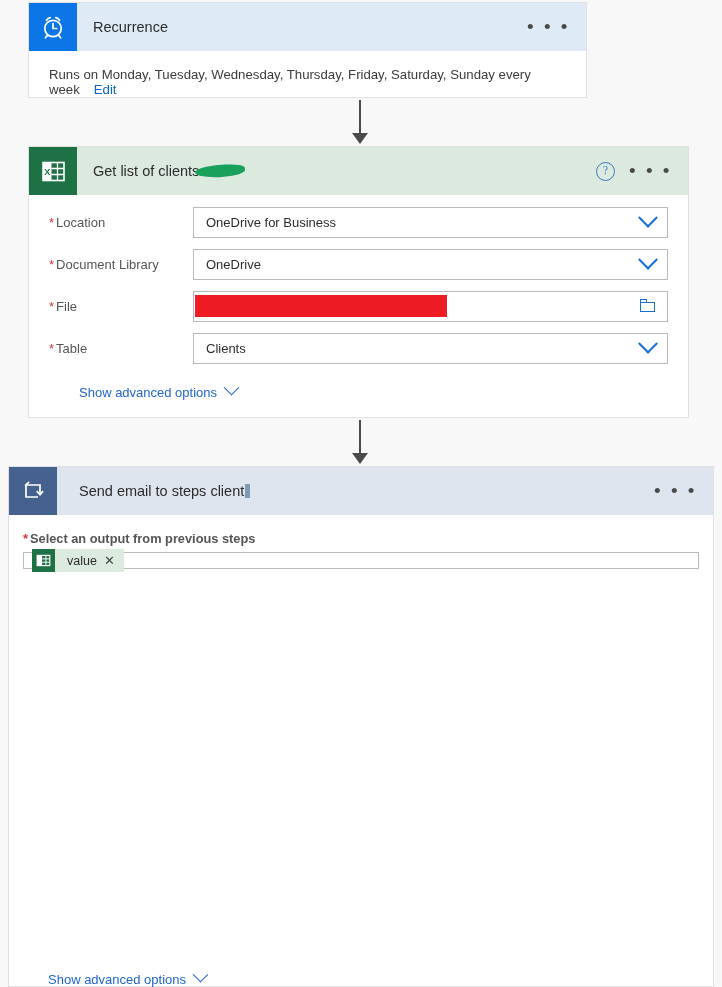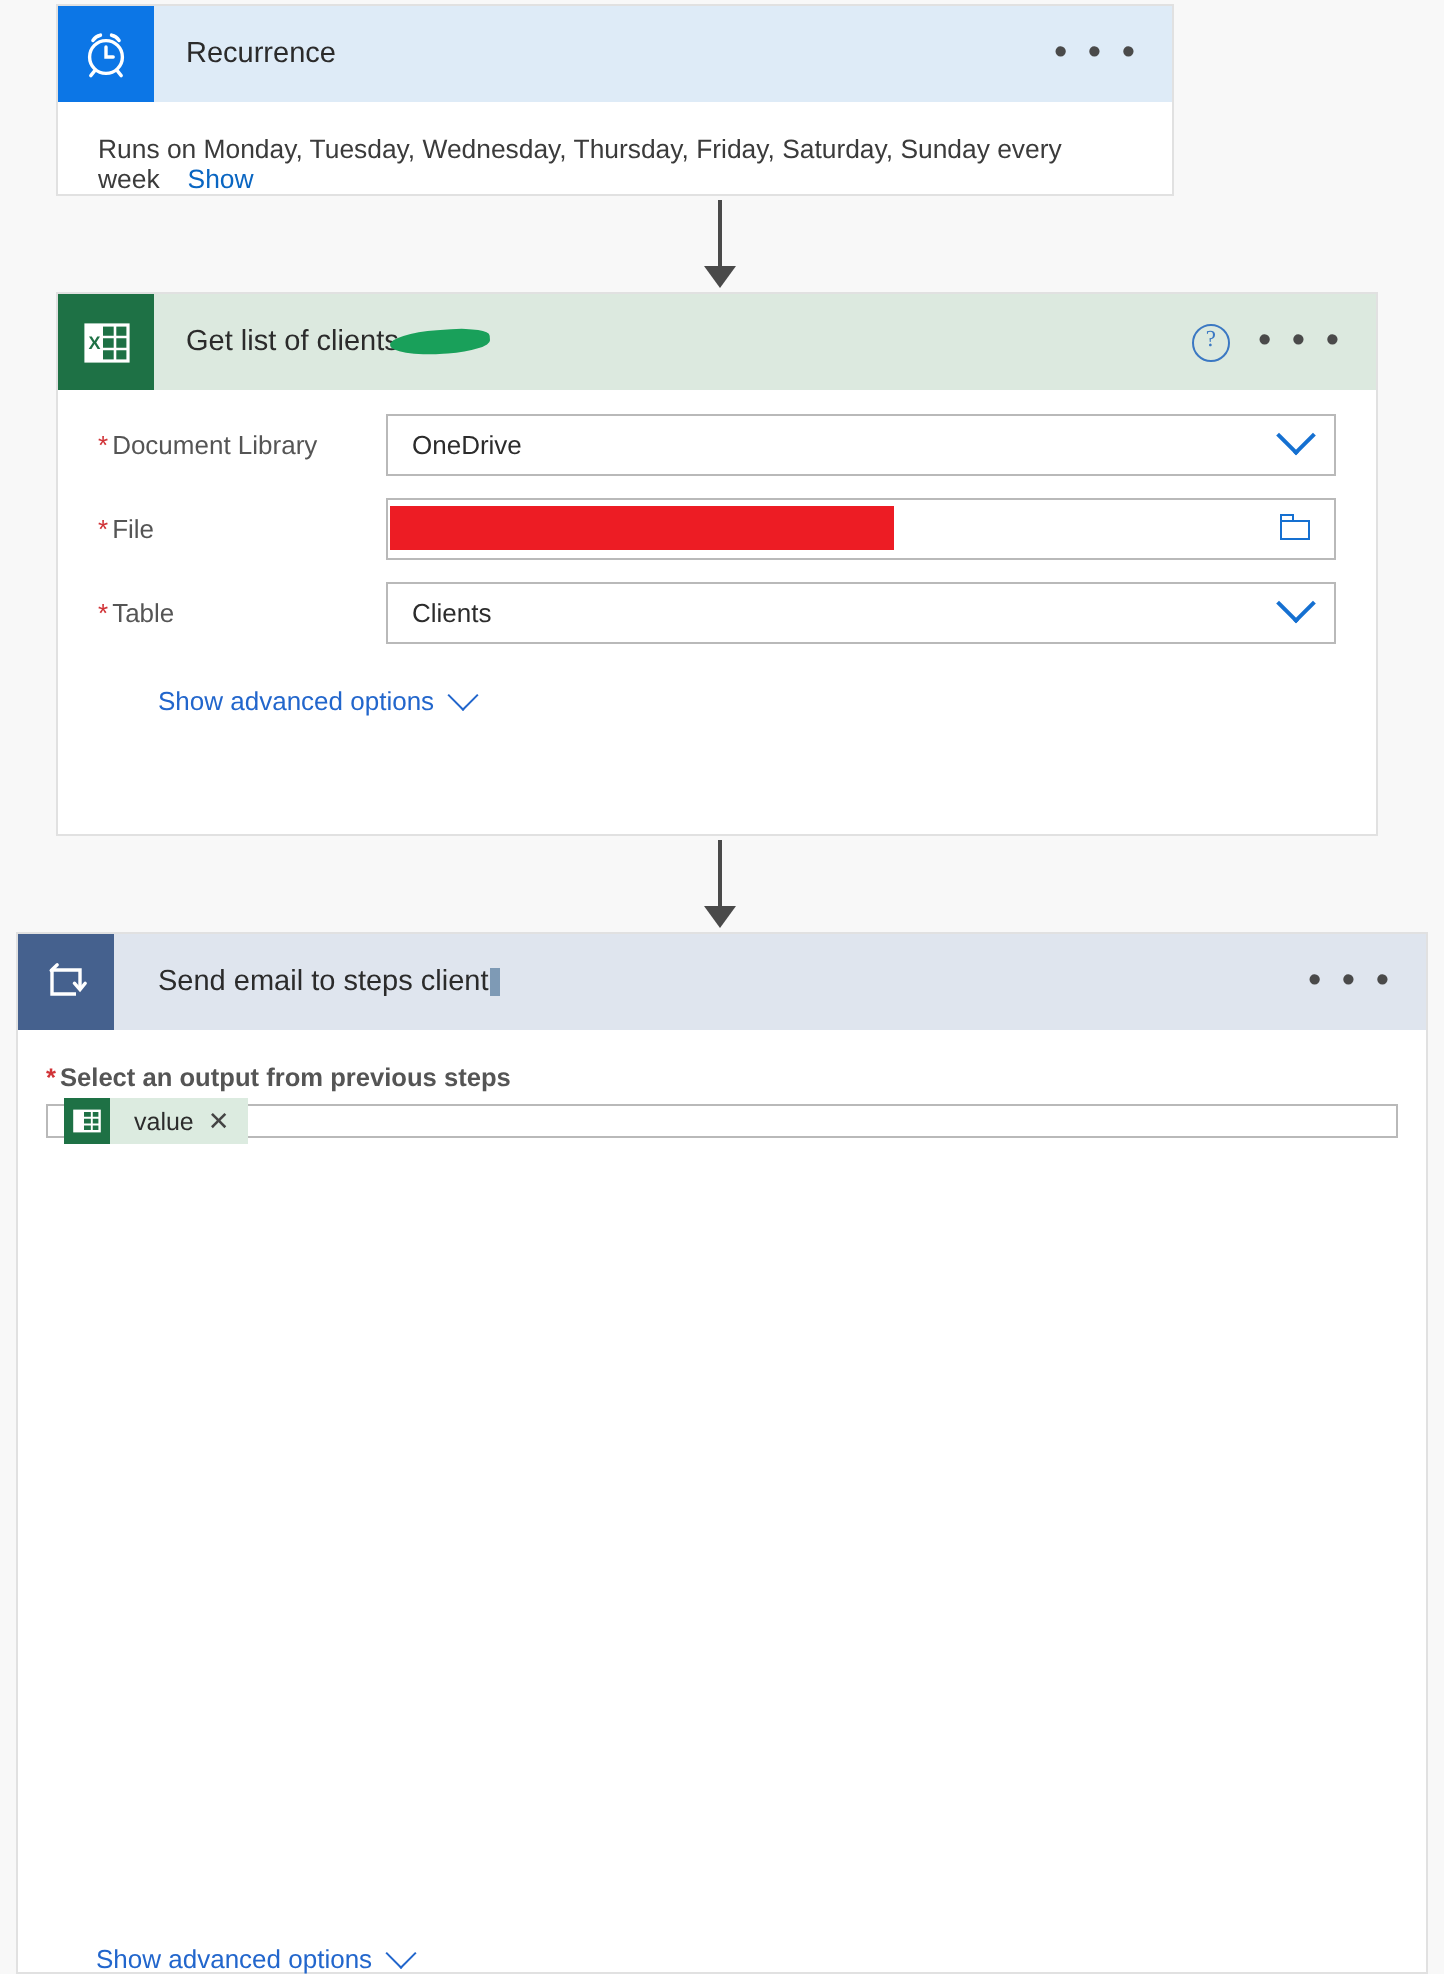--- a/index.html
+++ b/index.html
@@ -86,21 +86,21 @@
     border:1.6px solid #1570d1; box-sizing:border-box;
   }
   .folder-ico:after {
     content:""; position:absolute; left:0; top:0px; width:7px; height:4px;
     border:1.6px solid #1570d1; border-bottom:none; box-sizing:border-box;
   }
   .redact { background: #ed1c24; height: 20px; }
 
   .adv-link {
     font-size: 13px; color: #2266cc; padding: 0 0 0 50px;
-    display: flex; align-items: center; gap: 9px; cursor: pointer;
+    display: flex; align-items: flex-start; gap: 9px; cursor: pointer;
   }
   .chev-sm {
     width: 10px; height: 10px;
     border-right: 1.6px solid #2266cc; border-bottom: 1.6px solid #2266cc;
     transform: rotate(45deg) translate(-2px,-2px);
   }
 
   
   #loop-card { position: absolute; left: 8px; top: 466px; width: 706px; height: 521px; }
   #loop-card .card-header { background: #dfe5ee; }
@@ -137,21 +137,21 @@
           <path d="M7.2 21.6 L5.4 23.8" stroke="#fff" stroke-width="1.7" stroke-linecap="round"></path>
           <path d="M18.8 21.6 L20.6 23.8" stroke="#fff" stroke-width="1.7" stroke-linecap="round"></path>
         </svg>
       </div>
       <div class="title">Recurrence</div>
       <div class="hdr-right">
         <div class="dots">• • •</div>
       </div>
     </div>
     <div class="rec-body">
-      <span>Runs on Monday, Tuesday, Wednesday, Thursday, Friday, Saturday, Sunday every week</span><span class="edit-link">Show</span>
+      <span>Runs on Monday, Tuesday, Wednesday, Thursday, Friday, Saturday, Sunday every week</span><span class="edit-link">Edit</span>
     </div>
   </div>
 
   <div class="arrow" id="arrow-1">
     <div class="stem"></div>
       <div class="head"></div>
   </div>
 
   <div class="card" id="excel-card">
     <div class="card-header">
@@ -166,20 +166,27 @@
       <div class="title">
         <span>Get list of clients</span>
         <span style="display:inline-block;width:50px;height:12px;background:#19a05a;border-radius:50% 40% 45% 55%;margin-left:-4px;transform:rotate(-4deg);"></span>
       </div>
       <div class="hdr-right">
         <div class="help-icon">?</div>
         <div class="dots">• • •</div>
       </div>
     </div>
 
+    <div class="field-row">
+      <div class="field-label"><span class="req">*</span><span>Location</span></div>
+      <div class="field-ctrl">
+        <span class="val">OneDrive for Business</span>
+        <span class="chev"></span>
+      </div>
+    </div>
 
     <div class="field-row">
       <div class="field-label"><span class="req">*</span><span>Document Library</span></div>
       <div class="field-ctrl">
         <span class="val">OneDrive</span>
         <span class="chev"></span>
       </div>
     </div>
 
     <div class="field-row">

